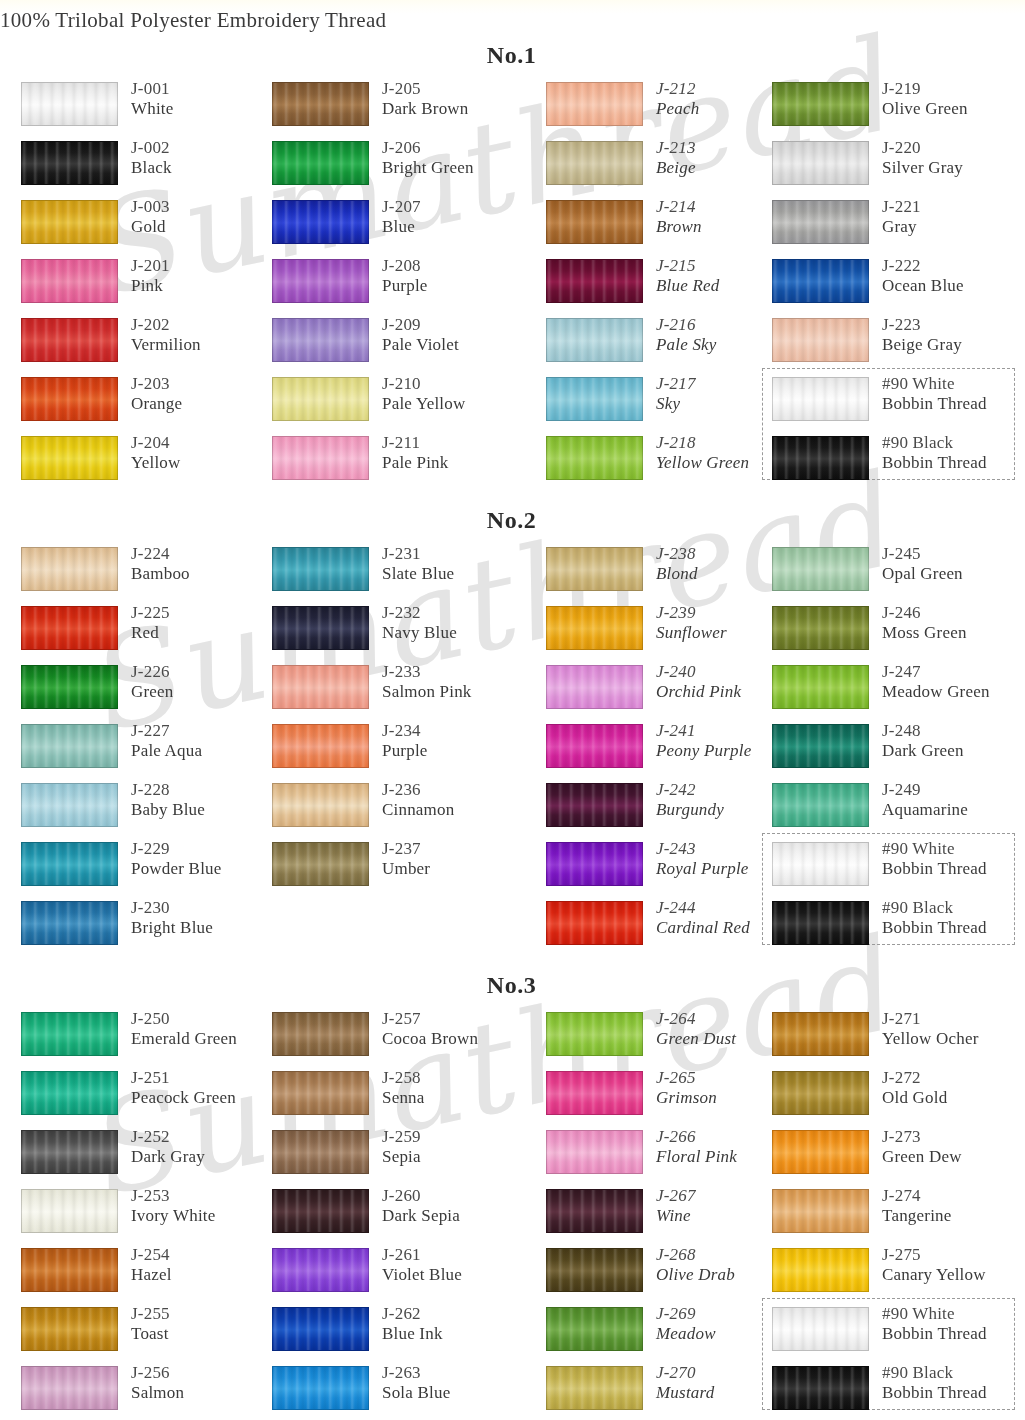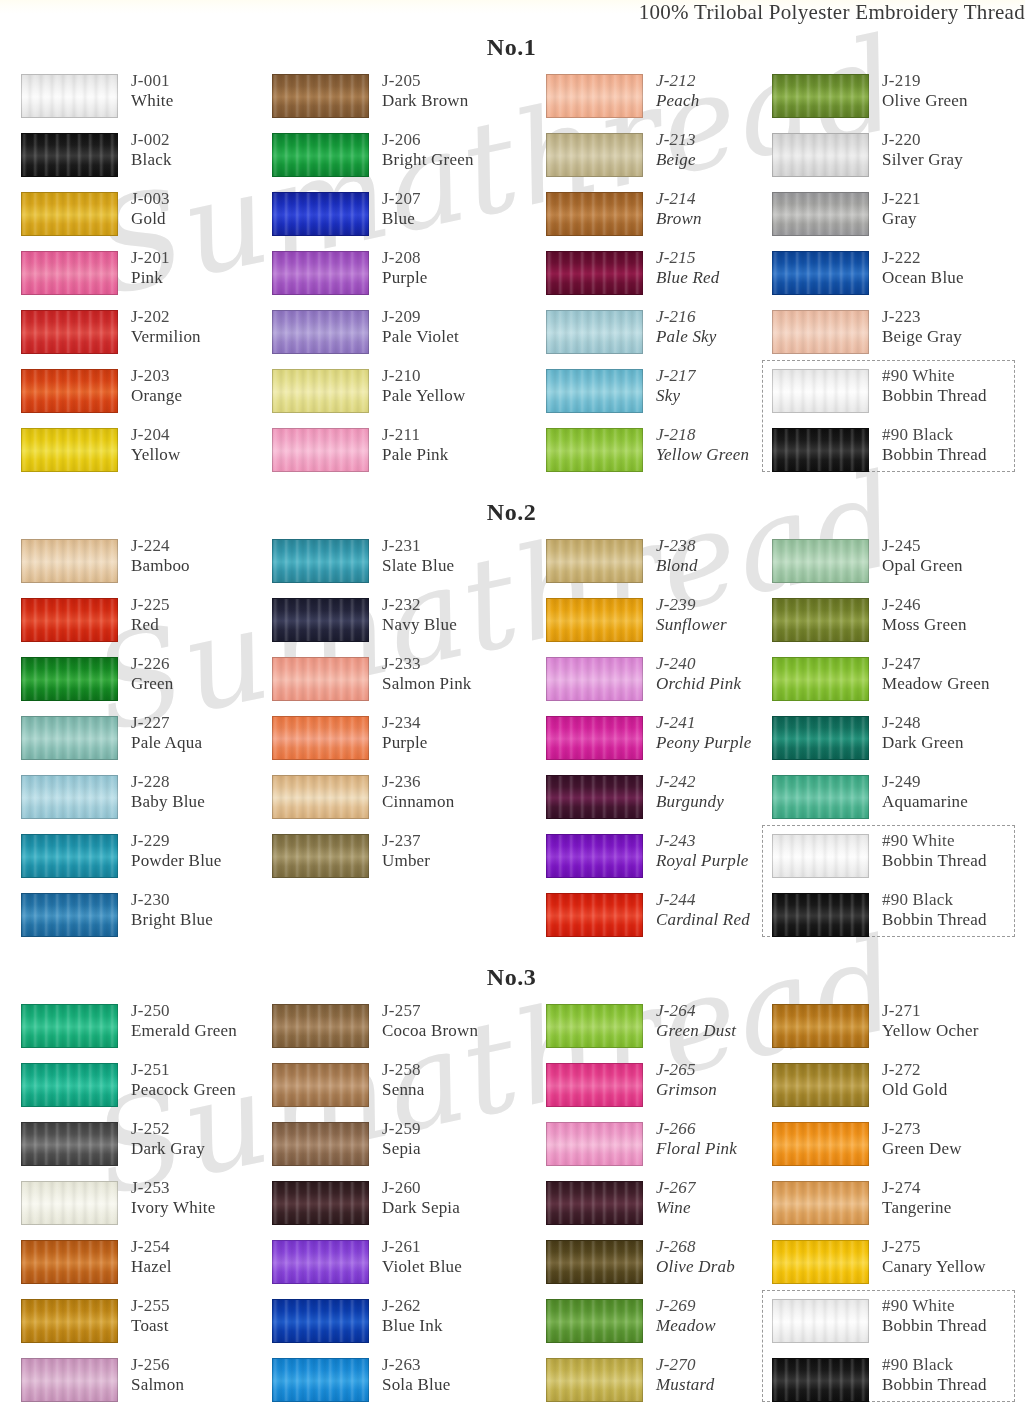--- a/index.html
+++ b/index.html
@@ -42,22 +42,23 @@
     font-weight: 400;
   }
   .wm-1 { left: 88px;  top: 92px;  font-size: 128px; transform: rotate(-12deg); }
   .wm-2 { left: 88px;  top: 528px; font-size: 128px; transform: rotate(-12deg); }
   .wm-3 { left: 88px;  top: 992px; font-size: 128px; transform: rotate(-12deg); }
 
   
   .page-title {
     position: relative;
     z-index: 3;
-    text-align: right;
+    text-align: left;
     font-size: 21px;
+    padding-top: 8px;
     letter-spacing: 0.3px;
     color: #3a3a3a;
   }
   .section {
     position: relative;
     z-index: 3;
   }
   .section-title {
     text-align: center;
     font-size: 24px;

